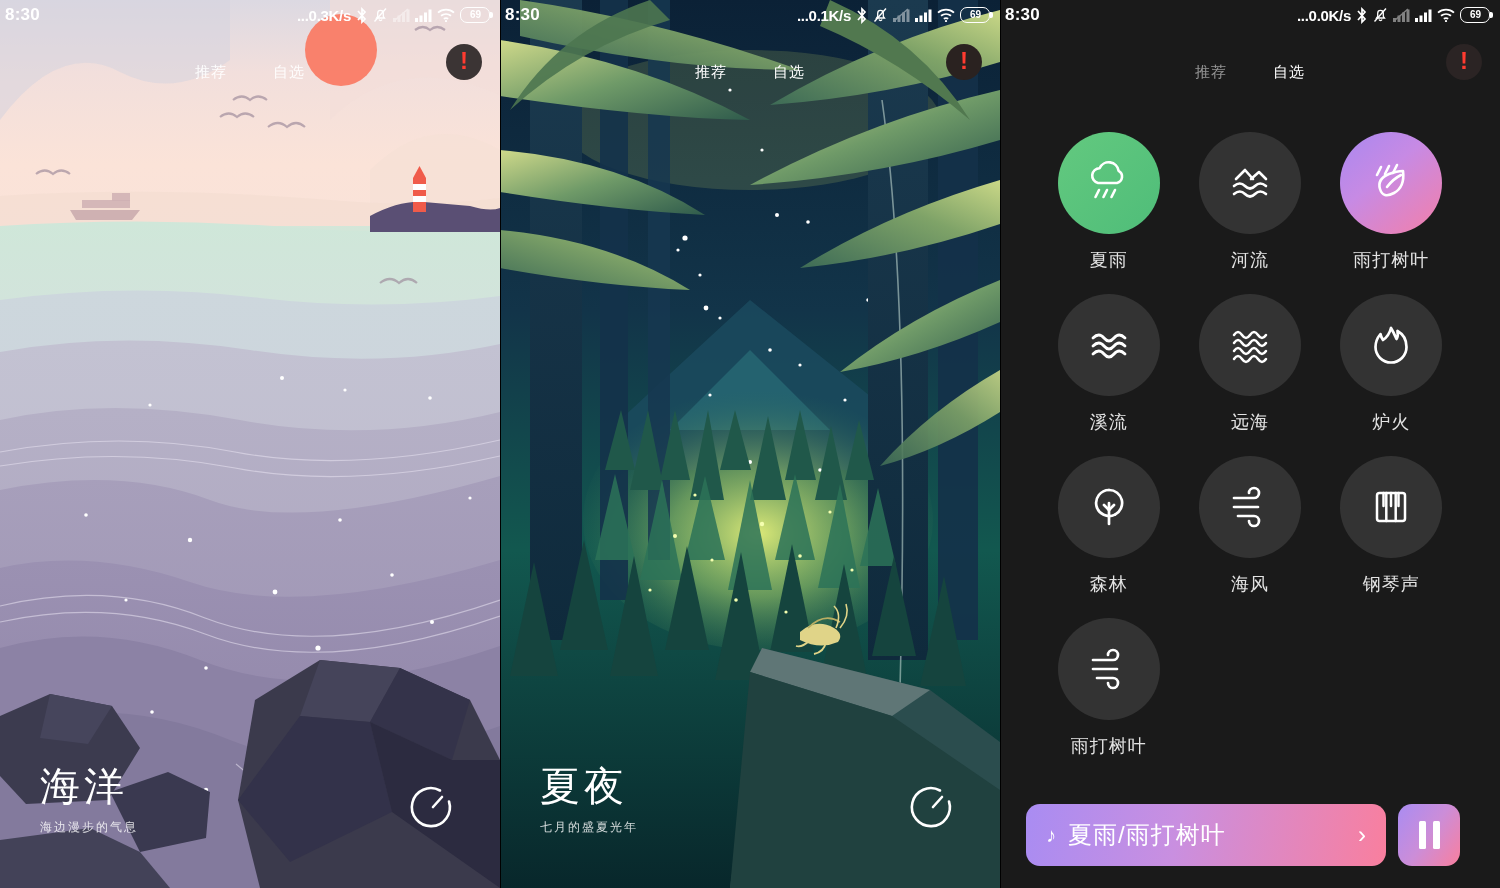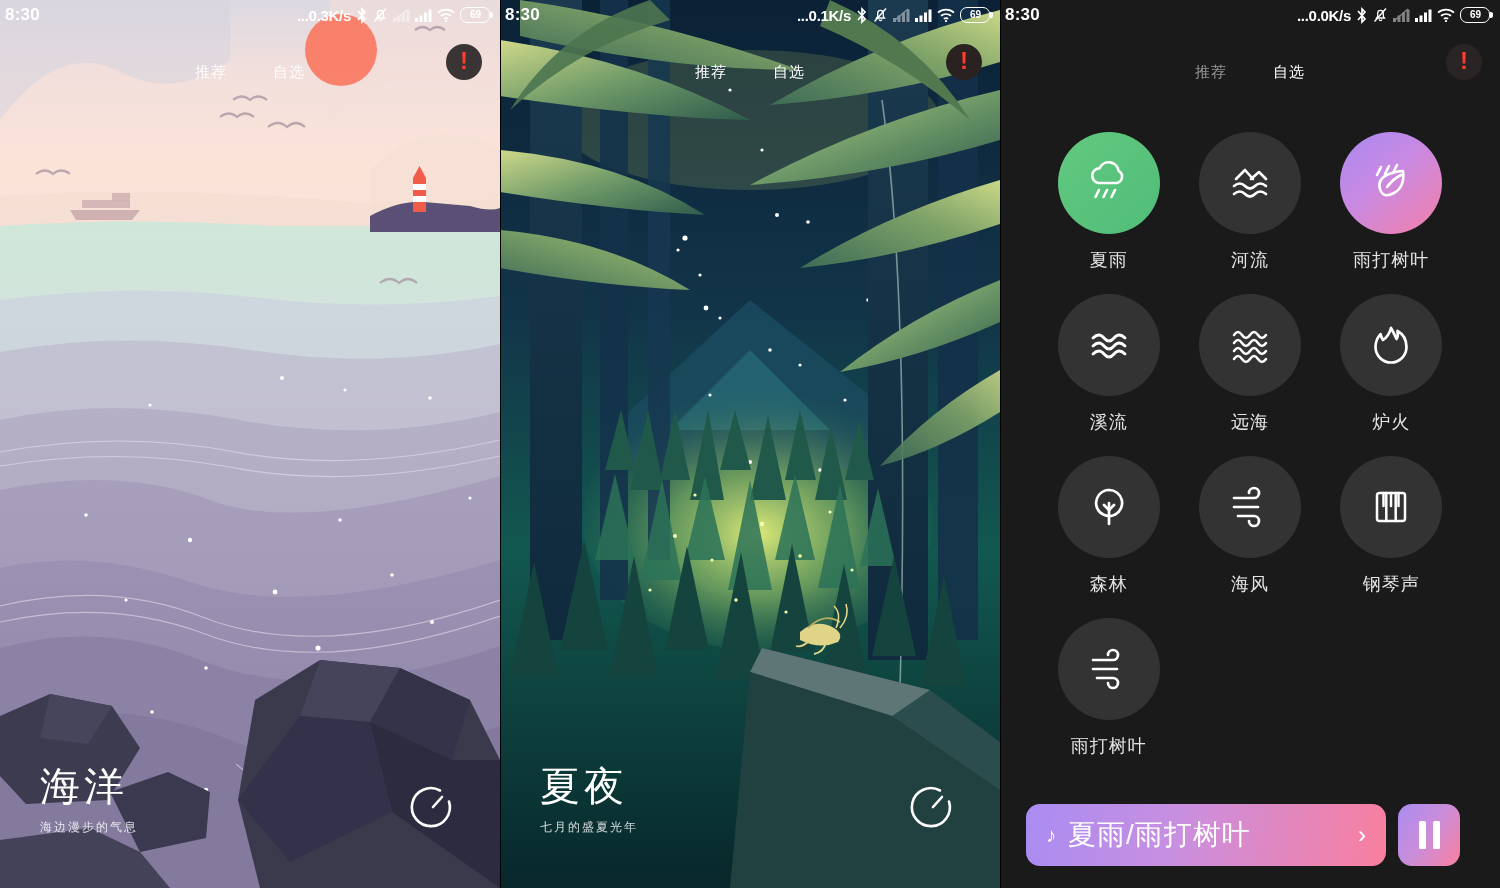--- a/index.html
+++ b/index.html
@@ -103,21 +103,21 @@
   .player{
     position:absolute; left:26px; bottom:22px; z-index:50;
     display:flex; align-items:center; gap:12px;
   }
   .player-bar{
     width:360px; height:62px; border-radius:14px;
     background:linear-gradient(100deg,#a98cf2 0%,#c98fe0 42%,#f97f9e 100%);
     display:flex; align-items:center; padding:0 20px; cursor:pointer;
   }
   .player-note{ color:#fff; font-size:20px; margin-right:12px; }
-  .player-title{ color:#fff; font-size:28px; letter-spacing:1px; }
+  .player-title{ color:#fff; font-size:24px; letter-spacing:1px; }
   .player-arrow{ margin-left:auto; color:#fff; font-size:24px; line-height:1; }
   .play-btn{
     width:62px; height:62px; border-radius:14px;
     background:linear-gradient(125deg,#a98cf2 0%,#cc8dd8 50%,#f97f9e 100%);
     display:flex; align-items:center; justify-content:center; cursor:pointer;
   }
   .pause-ico{ display:flex; gap:7px; }
   .pause-ico i{ display:block; width:7px; height:28px; background:#fff; border-radius:1.5px; }
   .divider{ position:absolute; top:0; width:1px; height:888px; background:#000; z-index:60; }
 </style>

